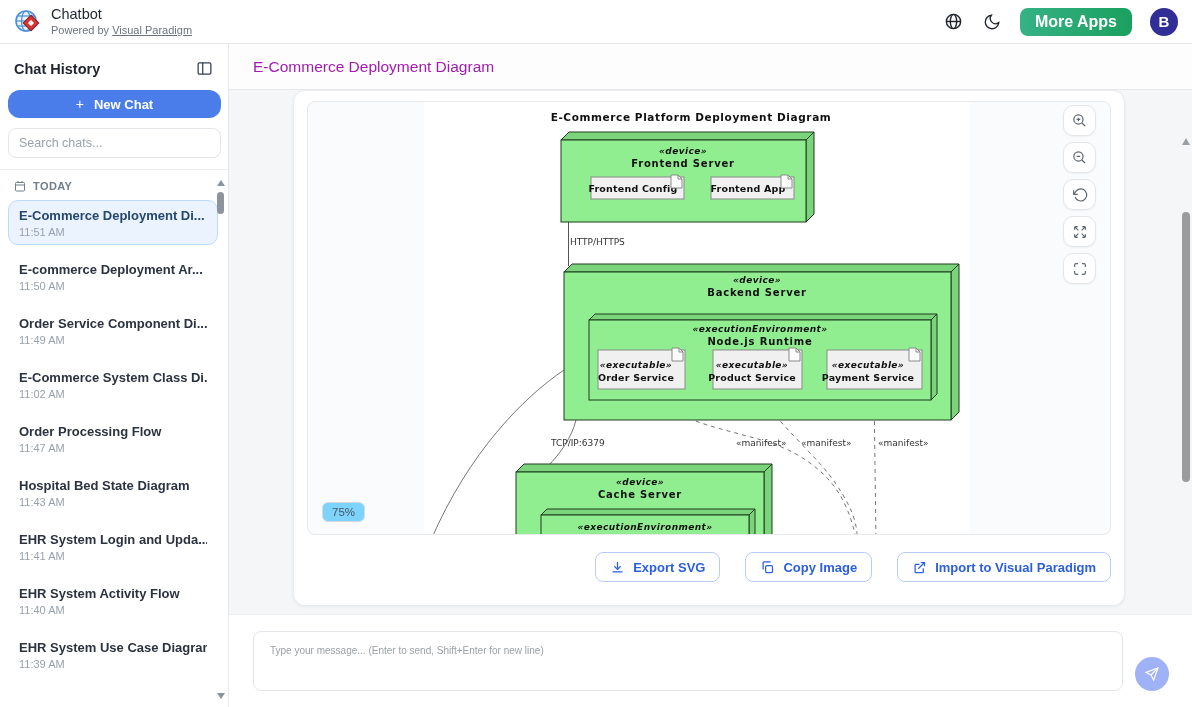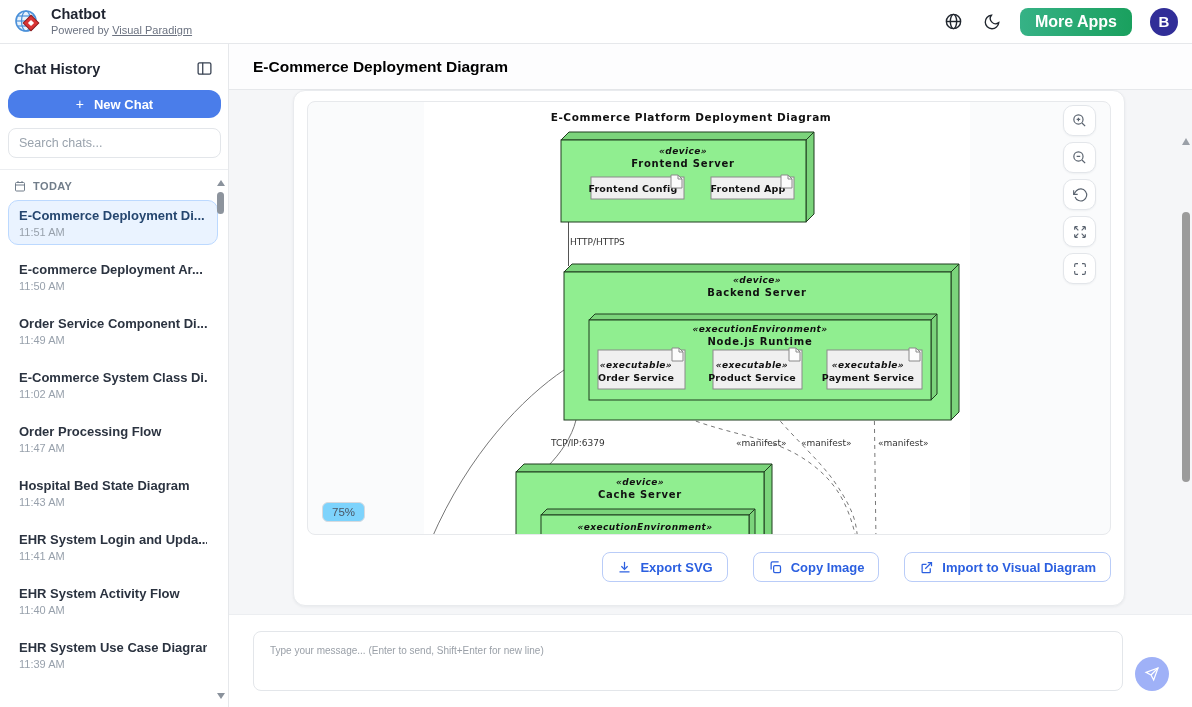--- a/index.html
+++ b/index.html
@@ -4,21 +4,21 @@
 <style>
   * { margin:0; padding:0; box-sizing:border-box; }
   html,body { width:1192px; height:707px; overflow:hidden; background:#f5f6f8;
               font-family:"Liberation Sans", sans-serif; }
 
   
   .app-header { position:absolute; left:0; top:0; width:1192px; height:44px;
     background:#fff; border-bottom:1px solid #e6e8eb; display:flex; align-items:center; z-index:30; }
   .logo-wrap { margin-left:14px; width:28px; height:28px; position:relative; }
   .app-titles { margin-left:9px; line-height:1.1; }
-  .app-title { font-size:14.5px; font-weight:bold; color:#1f2430; }
+  .app-title { font-size:14.5px; font-weight:normal; color:#1f2430; }
   .app-subtitle { font-size:11px; color:#6b7280; margin-top:1px; }
   .app-subtitle a { color:#6b7280; text-decoration:underline; }
   .header-right { margin-left:auto; display:flex; align-items:center; gap:18px; padding-right:14px; }
   .hdr-icon-btn { width:20px; height:20px; color:#20262e; cursor:pointer; display:flex; align-items:center; justify-content:center; }
   .more-apps-btn { height:28px; padding:0 15px; border:none; border-radius:8px; color:#fff;
     font-size:16px; font-weight:bold; background:linear-gradient(90deg,#36b286,#1aa05e);
     font-family:"Liberation Sans",sans-serif; cursor:pointer; }
   .avatar { width:28px; height:28px; border-radius:50%; background:#312e98; color:#fff;
     font-size:15px; font-weight:bold; display:flex; align-items:center; justify-content:center; cursor:pointer; }
 
@@ -53,21 +53,21 @@
     border-left:4px solid transparent; border-right:4px solid transparent; cursor:pointer; }
   .sb-scroll .arrow-up { top:2px; border-bottom:6px solid #8a929c; }
   .sb-scroll .arrow-dn { bottom:2px; border-top:6px solid #8a929c; }
   .sb-scroll .thumb { position:absolute; left:1px; top:14px; width:7px; height:22px;
     background:#8d949d; border-radius:4px; cursor:pointer; }
 
   
   .main { position:absolute; left:229px; top:44px; width:963px; height:663px; }
   .main-header { height:46px; background:#fdfdfe; border-bottom:1px solid #e6e8eb;
     display:flex; align-items:center; padding-left:24px; }
-  .page-title { font-size:15.5px; font-weight:bold; color:#000000; }
+  .page-title { font-size:15.5px; font-weight:normal; color:#a21caf; }
   .main-body { position:absolute; left:0; top:46px; right:0; bottom:93px; background:#f5f6f8; }
 
   .diagram-card { position:absolute; left:64px; top:0px; width:832px; height:516px;
     background:#fff; border:1px solid #e9ebee; border-radius:12px;
     box-shadow:0 1px 3px rgba(20,30,50,.06); }
   .viewport { position:absolute; left:13px; top:10px; width:804px; height:434px;
     background:#fafbfc; border:1px solid #e7e9ec; border-radius:8px; overflow:hidden; }
   .canvas { position:absolute; left:116px; top:0; width:546px; height:434px; background:#fff; overflow:hidden; }
   .zoom-badge { position:absolute; left:14px; bottom:12px; background:#7dd3fc; border:1px solid #d7dadf;
     border-radius:6px; padding:3px 9px; font-size:11.5px; color:#4b5563; }
@@ -384,21 +384,21 @@
               <path d="M5 15V5a2 2 0 0 1 2-2h10"></path>
           </svg>
           <span>Copy Image</span>
         </button>
         <button class="action-btn">
           <svg class="icon" width="15" height="15" viewBox="0 0 24 24" fill="none" stroke="currentColor" stroke-width="2">
             <path d="M14 4h6v6"></path>
               <path d="M20 4 10 14"></path>
               <path d="M18 13v6a1 1 0 0 1-1 1H6a1 1 0 0 1-1-1V8a1 1 0 0 1 1-1h6"></path>
           </svg>
-          <span>Import to Visual Diagram</span>
+          <span>Import to Visual Paradigm</span>
         </button>
       </div>
     </div>
 
     <div class="main-scroll">
       <div class="arrow-up"></div>
       <div class="thumb"></div>
       <div class="arrow-dn"></div>
     </div>
   </div>

